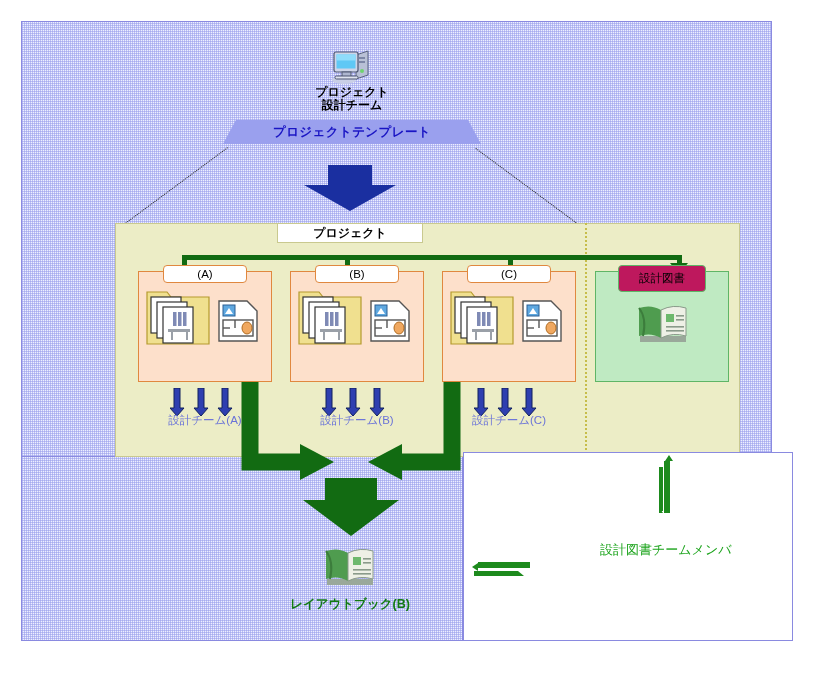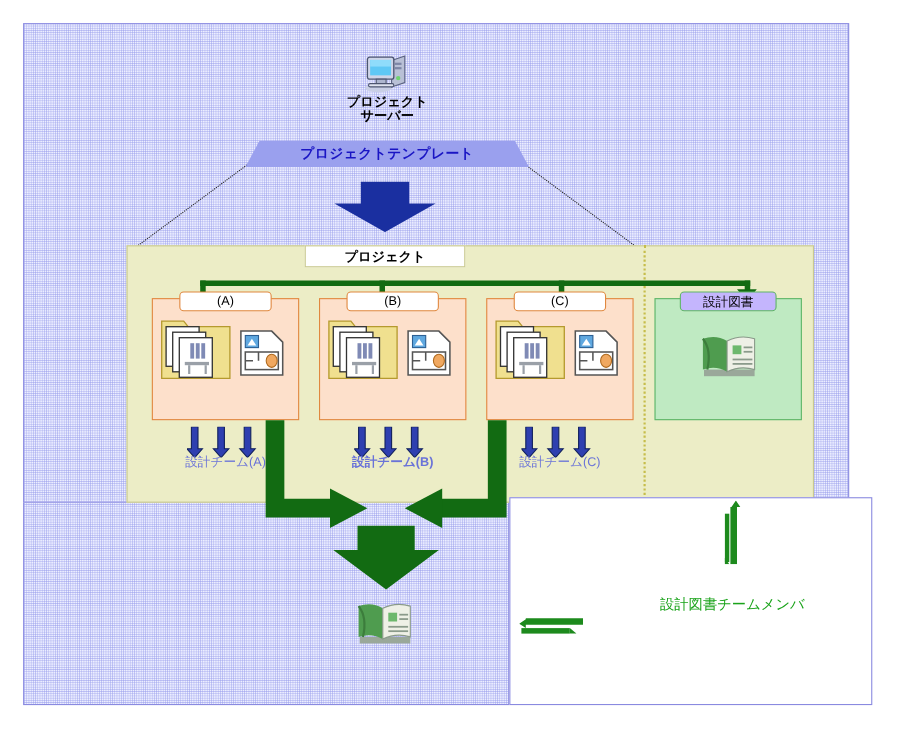--- a/index.html
+++ b/index.html
@@ -43,21 +43,21 @@
 
   
   #server-icon{position:absolute;left:330px;top:47px;width:44px;height:38px;}
   #server-caption{
     position:absolute;left:280px;top:86px;width:144px;text-align:center;
     font-size:12px;font-weight:bold;color:#000;line-height:13px;
   }
 
   
   #tmpl-banner{
-    position:absolute;left:223px;top:128px;width:258px;height:24px;text-align:center;
+    position:absolute;left:223px;top:120px;width:258px;height:24px;text-align:center;
   }
   #tmpl-banner .shape{
     position:absolute;inset:0;background:#9aa0ee;
     clip-path:polygon(5% 0%, 95% 0%, 100% 100%, 0% 100%);
   }
   #tmpl-label{
     position:absolute;inset:0;display:flex;align-items:center;justify-content:center;
     font-size:12.5px;font-weight:bold;color:#1a15c4;letter-spacing:.4px;white-space:nowrap;
   }
 
@@ -105,22 +105,22 @@
     box-sizing:border-box;font-size:11.5px;color:#000;
     display:flex;align-items:center;justify-content:center;
   }
 
   
   #docs-box{
     position:absolute;left:595px;top:271px;width:134px;height:111px;
     background:#bfeac2;border:1px solid #5fb566;box-sizing:border-box;
   }
   #docs-tag{
-    position:absolute;left:618px;top:265px;width:88px;height:18px;
-    background:#c4b5fd;border:1px solid #5fb566;border-radius:4px;
+    position:absolute;left:618px;top:265px;width:88px;height:27px;
+    background:#be185d;border:1px solid #5fb566;border-radius:4px;
     box-sizing:border-box;font-size:11.5px;color:#000;
     display:flex;align-items:center;justify-content:center;
   }
 
   
   .folder-icon{position:absolute;width:64px;height:62px;}
   .plan-icon{position:absolute;width:42px;height:44px;}
   .book-icon{position:absolute;width:54px;height:44px;}
 
   
@@ -167,21 +167,21 @@
       <circle cx="32" cy="24" r="2" fill="#6fd36f"></circle>
       <rect x="4" y="5" width="24" height="20" rx="2" fill="#cfd5e8" stroke="#4d5570" stroke-width="1.2"></rect>
       <rect x="6.5" y="7.5" width="19" height="14" fill="#5fc8f5"></rect>
       <rect x="6.5" y="7.5" width="19" height="6" fill="#8fdcfb"></rect>
       <rect x="12" y="25" width="9" height="5" fill="#aeb6cf" stroke="#4d5570" stroke-width="1"></rect>
       <rect x="5" y="29" width="23" height="3" rx="1.4" fill="#dfe3f0" stroke="#4d5570" stroke-width="1"></rect>
     </svg>
   </div>
   <div id="server-caption">
     <div>プロジェクト</div>
-    <div>サーバー</div>
+    <div>設計チーム</div>
   </div>
 
   <div class="dotted-guide" style="left:228px;top:148px;width:133px;transform:rotate(143.5deg);"></div>
   <div class="dotted-guide" style="left:476px;top:148px;width:133px;transform:rotate(36.5deg);"></div>
 
   <div id="tmpl-banner">
     <div class="shape"></div>
     <div id="tmpl-label">プロジェクトテンプレート</div>
   </div>
 
@@ -281,21 +281,21 @@
     </div>
   </div>
   <div class="sub-tag" style="left:315px;">(B)</div>
   <div class="blue-arrows" style="left:322px;top:388px;">
     <svg viewBox="0 0 70 28" width="70" height="28">
       <polygon points="4,0 10,0 10,20 14,20 7,28 0,20 4,20" fill="#2e3fb0" stroke="#11205c" stroke-width="1"></polygon>
       <polygon points="28,0 34,0 34,20 38,20 31,28 24,20 28,20" fill="#2e3fb0" stroke="#11205c" stroke-width="1"></polygon>
       <polygon points="52,0 58,0 58,20 62,20 55,28 48,20 52,20" fill="#2e3fb0" stroke="#11205c" stroke-width="1"></polygon>
     </svg>
   </div>
-  <div class="team-caption" style="left:290px;top:413px;font-weight:bold;">設計チーム(B)</div>
+  <div class="team-caption" style="left:290px;top:413px;">設計チーム(B)</div>
 
   <div class="sub-box" style="left:442px;">
     <div class="folder-icon" style="left:7px;top:12px;">
       <svg viewBox="0 0 64 62" width="64" height="62">
         <path d="M1 8 h20 l4 5 h38 v47 h-62 Z" fill="#f0e08f" stroke="#b59a2e" stroke-width="1.2"></path>
         <g stroke="#333" stroke-width="1.2" fill="#ffffff">
           <rect x="5" y="13" width="30" height="36"></rect>
           <rect x="11" y="18" width="30" height="36"></rect>
           <rect x="17" y="23" width="30" height="36"></rect>
         </g>
@@ -373,20 +373,21 @@
       <rect x="30" y="12" width="8" height="8" fill="#6db86d"></rect>
       <g fill="#8a9a8a">
         <rect x="40" y="13" width="8" height="1.6"></rect>
         <rect x="40" y="17" width="8" height="1.6"></rect>
         <rect x="30" y="24" width="18" height="1.6"></rect>
         <rect x="30" y="28" width="18" height="1.6"></rect>
       </g>
       <path d="M3 6 q8 10 4 28" fill="none" stroke="#3c7d3c" stroke-width="2"></path>
     </svg>
   </div>
+  <div id="layoutbook-caption">レイアウトブック(B)</div>
 
   <div id="docsteam-up">
     <svg viewBox="0 0 26 58" width="26" height="58">
       <polygon points="10,6 14,0 18,6 15,6 15,58 9,58 9,6" fill="#1d8a1d"></polygon>
       <polygon points="4,52 8,58 4,58" fill="#1d8a1d"></polygon>
       <rect x="4" y="12" width="4" height="44" fill="#1d8a1d"></rect>
     </svg>
   </div>
   <div id="docsteam-left">
     <svg viewBox="0 0 58 22" width="58" height="22">

